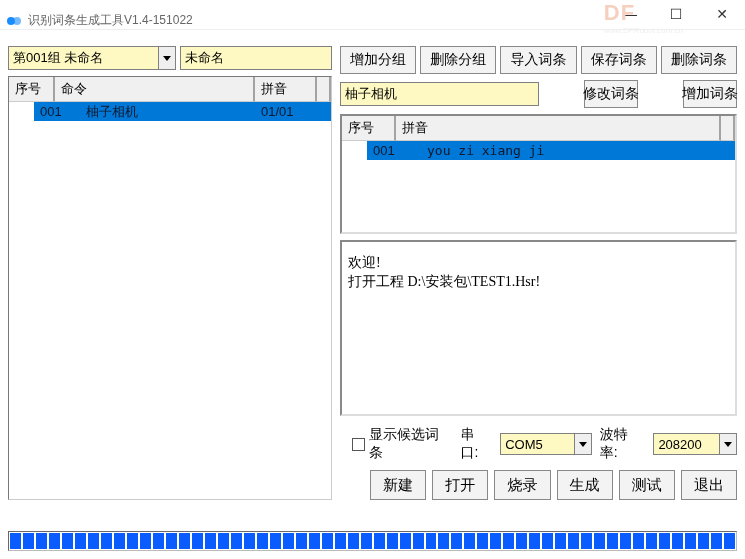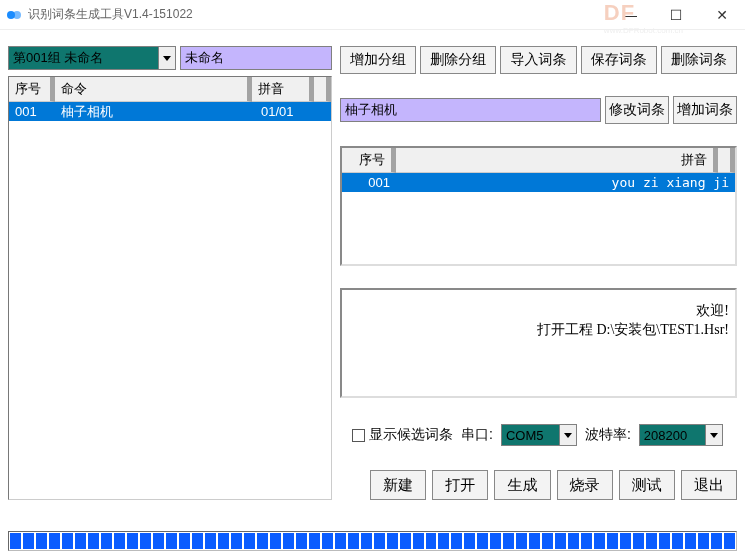--- a/index.html
+++ b/index.html
@@ -8,21 +8,21 @@
   font-size: 13px;
   background: #fff;
   width: 745px;
   height: 559px;
   overflow: hidden;
   position: relative;
 }
 .titlebar {
   height: 30px;
   display: flex;
-  align-items: center;
+  align-items: flex-end;
   padding-left: 6px;
   background: #fff;
   border-bottom: 1px solid #eee;
 }
 .titlebar .icon { width: 16px; height: 16px; margin-right: 6px; display:flex;align-items:center;justify-content:center; }
 .titlebar .icon svg { width:16px; height:16px; }
 .titlebar .title { color: #666; font-size: 12px; flex: 1; }
 .titlebar .winbtns { display: flex; }
 .titlebar .winbtn {
   width: 46px; height: 30px;
@@ -35,60 +35,60 @@
 }
 .watermark small { font-size:8px; color:#eee; display:block; font-weight:400; letter-spacing:0; }
 .appbody {
   padding: 8px;
   padding-top: 16px;
   display: flex;
   gap: 8px;
   height: 478px;
 }
 .leftcol { width: 324px; display:flex; flex-direction:column; }
-.rightcol { flex: 1; display:flex; flex-direction:column; gap:22px;text-align:right; }
+.rightcol { flex: 1; display:flex; flex-direction:column; gap:6px; }
 .row { display:flex; align-items:center; gap:4px; }
 .combo {
-  border: 1px solid #808080; background:#0f766e; height:24px;
+  border: 1px solid #808080; background:#fef9c3; height:24px;
   display:flex; align-items:center; padding:0 4px; font-size:13px;
   position:relative;
 }
 .combo .arrow {
   position:absolute; right:0; top:0; bottom:0; width:17px;
   border-left:1px solid #808080; background:#efefef;
   display:flex;align-items:center;justify-content:center;
 }
 .txt {
-  border:1px solid #808080; background:#c4b5fd; height:24px;
+  border:1px solid #808080; background:#fef9c3; height:24px;
   padding:0 4px; font-size:13px; display:flex; align-items:center;
 }
 .btn {
   border:1px solid #888; background:#f3f3f3; height:28px;
   padding:0 8px; font-size:14px; display:inline-flex;
   align-items:center; justify-content:center; cursor:default;
   white-space:nowrap;
 }
 .btnrow { display:flex; gap:4px; justify-content:flex-start; }
 .btnrow .btn { flex:1; }
 .table {
   border:1px inset #ccc; background:#fff; flex:1; overflow:hidden;
   display:flex; flex-direction:column; margin-top:6px;
 }
 .thead { display:flex; background:#f0f0f0; }
 .th {
-  border-right:5px solid #a3a3a3; border-bottom:1px solid #ccc;
+  border-right:2px solid #a3a3a3; border-bottom:1px solid #ccc;
   background:#f0f0f0; padding:3px 6px; font-size:13px;
 }
 .tbody { flex:1; background:#fff; overflow:auto; }
 .trow { display:flex; height:19px; align-items:center; }
-.trow.sel { background:#0078d7; color:#ffffff; }
+.trow.sel { background:#0078d7; color:#0f172a;margin-left:25px; }
 .td { padding:0 6px; font-size:13px; overflow:hidden; white-space:nowrap; }
 .editrow { display:flex; gap:4px; align-items:center; }
 .editrow .txt { flex:1; }
-.editrow .btn { width:64px; flex:none; }
+.editrow .btn { width:54px; flex:none;margin-left:41px; }
 .pinyintable { border:2px inset #ddd; background:#fff; height:120px; display:flex; flex-direction:column; }
 .logbox {
   border:2px inset #ddd; background:#fff; flex:1; padding:12px 6px;
   font-size:14px; line-height:1.35; font-family: SimSun, serif;
   overflow:auto; white-space:pre-wrap;
 }
 .optrow {
   display:flex; align-items:center; gap:8px; padding:4px 0 2px 12px;
   font-size:14px;
 }
@@ -188,39 +188,39 @@
       </div>
     </div>
     <div class="logbox">欢迎!
 打开工程 D:\安装包\TEST1.Hsr!</div>
     <div class="optrow">
       <label>
         <span class="chk"></span>
         <span>显示候选词条</span>
       </label>
       <span style="font-weight:400">串口:</span>
-      <div class="combo" style="width:76px">
+      <div class="combo" style="width:92px">
         <span>COM5</span>
         <span class="arrow">
             <span class="triangle"></span>
           </span>
       </div>
       <span>波特率:</span>
       <div class="combo" style="width:84px">
         <span>208200</span>
         <span class="arrow">
             <span class="triangle"></span>
           </span>
       </div>
     </div>
     <div class="botbtns">
       <div class="btn">新建</div>
       <div class="btn">打开</div>
+      <div class="btn">烧录</div>
       <div class="btn">生成</div>
-      <div class="btn">烧录</div>
       <div class="btn">测试</div>
       <div class="btn">退出</div>
     </div>
   </div>
 </div>
 
 <div class="progress" id="progress">
     <div class="seg"></div>
     <div class="seg"></div>
     <div class="seg"></div>

